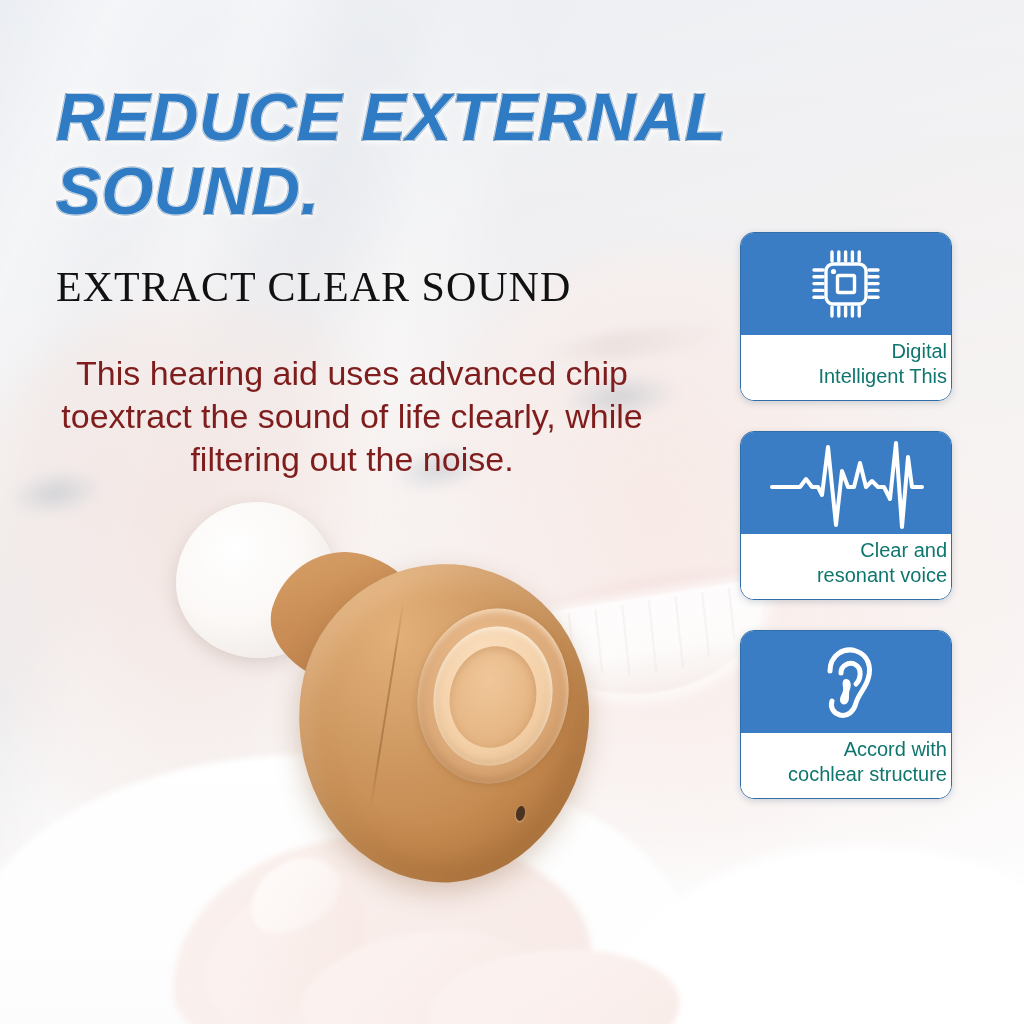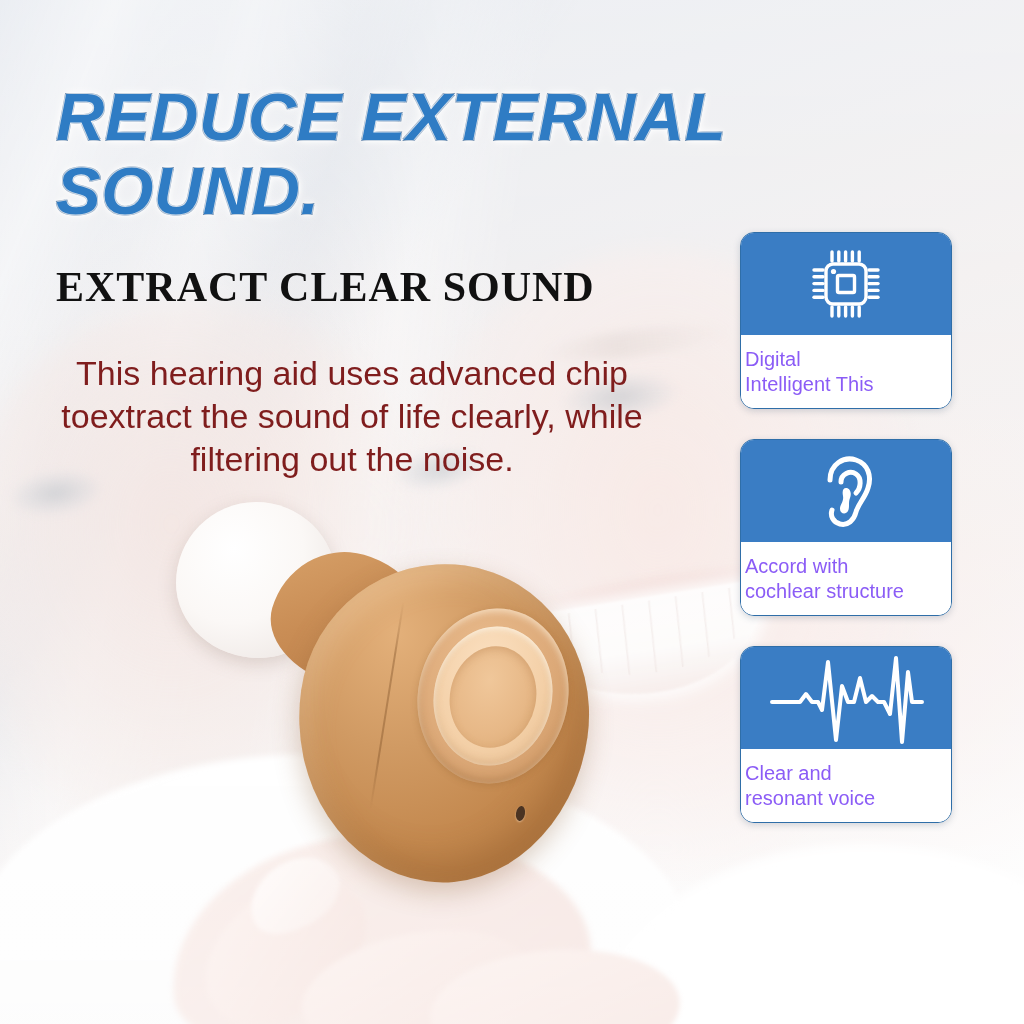--- a/index.html
+++ b/index.html
@@ -141,21 +141,21 @@
     text-shadow:
       0 0 2px #ffffff, 0 0 4px #ffffff, 0 0 7px #ffffff,
       1px 1px 0 #1d4f86, -1px 1px 0 #1d4f86, 1px -1px 0 #1d4f86, -1px -1px 0 #1d4f86,
       0 0 12px rgba(255,255,255,0.9);
   }
   .subhead {
     position: absolute;
     left: 56px;
     top: 263px;
     font-family: "Liberation Serif", serif;
-    font-weight: bold;
+    font-weight: normal;
     font-size: 42px;
     letter-spacing: 1px;
     color: #111111;
     white-space: nowrap;
   }
   .bodycopy {
     position: absolute;
     left: 52px;
     top: 352px;
     width: 600px;
@@ -238,25 +238,25 @@
   .card-icon {
     height: 102px;
     background: #3a7dc4;
     display: flex;
     align-items: center;
     justify-content: center;
   }
   .card-icon svg { display: block; }
   .card-label {
     background: #ffffff;
-    padding: 12px 4px 11px;
-    text-align: left;
+    padding: 4px 4px 11px;
+    text-align: right;
     font-size: 20px;
     line-height: 25px;
-    color: #8b5cf6;
+    color: #0f766e;
   }
 
   
   .nowrap { white-space: nowrap; }
 </style>
 </head>
 <body>
 
 <div id="poster">
 
@@ -333,45 +333,45 @@
         </svg>
       </div>
       <div class="card-label">
         <div class="nowrap">Digital</div>
         <div class="nowrap">Intelligent This</div>
       </div>
     </div>
 
     <div class="card">
       <div class="card-icon">
+        <svg width="160" height="92" viewBox="0 0 160 92" aria-hidden="true">
+          <polyline fill="none" stroke="#ffffff" stroke-width="4" stroke-linecap="round" stroke-linejoin="round" points="6,50 34,50 40,42 46,50 52,50 56,58 62,10 70,88 76,34 82,50
+                            88,50 94,26 100,50 106,44 112,50 118,50 124,62 130,6 136,90
+                            142,20 146,50 156,50"></polyline>
+        </svg>
+      </div>
+      <div class="card-label">
+        <div class="nowrap">Clear and</div>
+        <div class="nowrap">resonant voice</div>
+      </div>
+    </div>
+
+    <div class="card">
+      <div class="card-icon">
         <svg width="80" height="86" viewBox="0 0 80 86" aria-hidden="true">
           <g fill="none" stroke="#ffffff" stroke-width="5" stroke-linecap="round" stroke-linejoin="round">
             <path d="M24 32 C24 16, 38 8, 50 12 C62 16, 66 28, 62 40
                      C59 50, 52 56, 50 64 C48 72, 42 78, 34 76
                      C27 74, 24 68, 26 62"></path>
             <path d="M35 34 C35 26, 44 22, 50 26 C56 30, 55 40, 50 45"></path>
           </g>
           <path d="M40 40 C44 40, 46 45, 44 50 C42 55, 44 59, 42 63
                    C40 67, 34 66, 34 61 C34 56, 38 54, 37 48 C36 43, 37 40, 40 40 Z" fill="#ffffff"></path>
         </svg>
       </div>
       <div class="card-label">
         <div class="nowrap">Accord with</div>
         <div class="nowrap">cochlear structure</div>
       </div>
     </div>
 
-    <div class="card">
-      <div class="card-icon">
-        <svg width="160" height="92" viewBox="0 0 160 92" aria-hidden="true">
-          <polyline fill="none" stroke="#ffffff" stroke-width="4" stroke-linecap="round" stroke-linejoin="round" points="6,50 34,50 40,42 46,50 52,50 56,58 62,10 70,88 76,34 82,50
-                            88,50 94,26 100,50 106,44 112,50 118,50 124,62 130,6 136,90
-                            142,20 146,50 156,50"></polyline>
-        </svg>
-      </div>
-      <div class="card-label">
-        <div class="nowrap">Clear and</div>
-        <div class="nowrap">resonant voice</div>
-      </div>
-    </div>
-
   </div>
 </div>
 
 </body></html>

